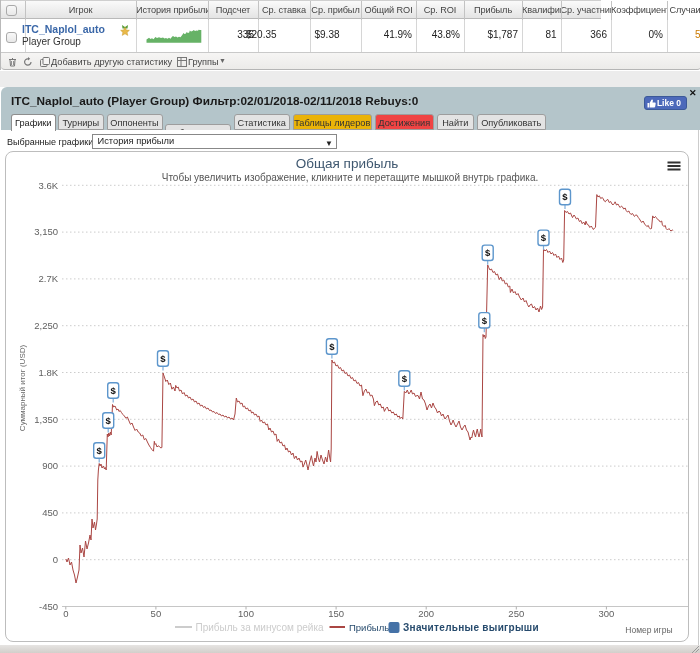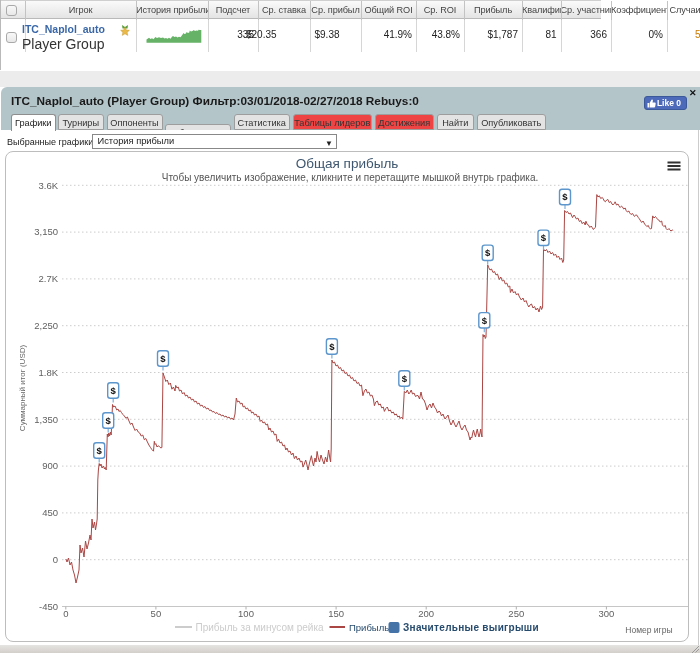--- a/index.html
+++ b/index.html
@@ -52,47 +52,68 @@
       <div style="position:absolute;right:395px;top:9px;width:60px;color:#222">$20.35</div>
       <div style="position:absolute;right:344px;top:9px;width:60px;text-align:center;color:#222">$9.38</div>
       <div style="position:absolute;right:289px;top:9px;width:60px;text-align:right;color:#222">41.9%</div>
       <div style="position:absolute;right:241px;top:9px;width:60px;text-align:right;color:#222">43.8%</div>
       <div style="position:absolute;right:183px;top:9px;width:60px;text-align:right;color:#222">$1,787</div>
       <div style="position:absolute;right:144.5px;top:9px;width:60px;text-align:right;color:#222">81</div>
       <div style="position:absolute;right:94px;top:9px;width:60px;text-align:right;color:#222">366</div>
       <div style="position:absolute;right:38px;top:9px;width:60px;text-align:right;color:#222">0%</div>
     <div class="abs" style="left:5px;top:12px;width:11px;height:11px;border:1px solid #a9a9a9;border-radius:3px;background:linear-gradient(#f8f8f8,#e8e8e8)"></div>
     <div class="abs" style="left:21px;top:3px;font-size:10.5px;font-weight:bold;color:#3a67a8">ITC_Naplol_auto</div>
-    <div class="abs" style="left:21px;top:16.5px;font-size:14px;color:#333">Player Group</div>
+    <div class="abs" style="left:21px;top:16.5px;font-size:10px;color:#333">Player Group</div>
     <svg class="abs" style="left:118px;top:5px" width="12" height="13" viewBox="0 0 12 13">
       <path d="M3 0 L6 2 L9 0 L8.5 3.5 L3.5 3.5 Z" fill="#5a9e3a"></path>
       <path d="M6 2.2 L7.3 5 L10.4 5.3 L8.1 7.4 L8.8 10.4 L6 8.8 L3.2 10.4 L3.9 7.4 L1.6 5.3 L4.7 5 Z" fill="#e9b949" stroke="#c89a30" stroke-width="0.5"></path>
     </svg>
     <svg class="abs" style="left:140px;top:8px" width="65" height="24" viewBox="0 0 65 24">
       <polygon points="5.5,14.7 5.5,11.5 7.0,10.5 8.0,9.7 9.5,11.0 11.0,10.3 12.5,11.3 14.4,8.9 16.0,10.0 18.0,9.3 20.0,10.1 22.0,9.4 23.5,10.5 25.0,9.9 26.5,10.8 28.0,9.8 29.5,10.7 31.0,8.7 32.0,8.1 33.5,9.1 35.0,8.5 36.5,9.5 38.0,8.7 39.5,9.3 41.6,6.5 42.4,4.9 43.5,5.9 45.0,5.5 45.6,4.1 47.0,5.1 48.2,4.5 48.8,2.5 50.0,3.5 51.5,2.9 52.8,2.0 54.0,2.9 55.5,2.4 57.0,2.8 57.6,1.7 59.0,2.1 60.3,1.9 60.3,14.7" fill="#66b266"></polygon>
     </svg>
     <div class="abs" style="left:694px;top:9px;color:#cc7a00;font-size:10px">5</div>
   </div>
+  <div class="abs" style="left:0;top:51.5px;width:700px;height:18px;background:linear-gradient(#f6f5f4,#ecebe9);border-top:1px solid #c9c9c9;border-bottom:1px solid #b5b5b5;border-radius:0 0 4px 4px;font-size:9.2px;color:#444">
+    <svg class="abs" style="left:7px;top:4px" width="9" height="10" viewBox="0 0 9 10">
+        <path d="M1 2.5 h7 M4.5 1 v1 M2 3 l0.5 6 h4 l0.5-6" stroke="#777" stroke-width="1" fill="none"></path>
+        <path d="M3.5 4 v4 M5.5 4 v4" stroke="#777" stroke-width="0.8"></path>
+      </svg>
+    <svg class="abs" style="left:22px;top:4px" width="10" height="10" viewBox="0 0 10 10">
+        <path d="M8 5 A3.2 3.2 0 1 1 5 1.8" stroke="#777" stroke-width="1.2" fill="none"></path>
+        <path d="M5 0 l2.2 1.8 L5 3.6 Z" fill="#777"></path>
+      </svg>
+    <svg class="abs" style="left:39px;top:4px" width="10" height="10" viewBox="0 0 10 10">
+        <rect x="0.5" y="2.5" width="6.5" height="7" rx="1" stroke="#777" fill="none"></rect>
+        <rect x="3" y="0.5" width="6.5" height="7" rx="1" stroke="#777" fill="#f6f5f4"></rect>
+      </svg>
+    <div class="abs" style="left:50px;top:4px">Добавить другую статистику</div>
+    <svg class="abs" style="left:176px;top:4px" width="10" height="10" viewBox="0 0 10 10">
+        <rect x="0.5" y="0.5" width="9" height="9" stroke="#777" fill="none"></rect>
+        <path d="M0.5 3.5 h9 M4 0.5 v9" stroke="#777"></path>
+      </svg>
+    <div class="abs" style="left:187px;top:4px">Группы</div>
+    <div class="abs" style="left:218px;top:4px;color:#666;font-size:7px">▼</div>
+  </div>
 </div>
 
 <div class="abs" style="left:0;top:70.5px;width:700px;height:16px;background:#ececec"></div>
 
 <div class="abs" style="left:1px;top:86.5px;width:699px;height:43.5px;background:#b4c5ca;border-radius:6px 0 0 0"></div>
-<div class="abs" style="left:11px;top:94px;font-size:11.8px;font-weight:bold;color:#1a1a1a">ITC_Naplol_auto (Player Group) Фильтр:03/01/2018-02/27/2018 Rebuys:0</div>
+<div class="abs" style="left:11px;top:94px;font-size:11.8px;font-weight:bold;color:#1a1a1a">ITC_Naplol_auto (Player Group) Фильтр:02/01/2018-02/11/2018 Rebuys:0</div>
 <div class="abs" style="left:644px;top:96px;width:43px;height:14px;background:#4c69ba;border:1px solid #3b5998;border-radius:3px;color:#fff;font-size:8.5px;font-weight:bold;line-height:13px;text-align:right;padding-right:5px">Like 0</div>
 <svg class="abs" style="left:647px;top:99px" width="9" height="9" viewBox="0 0 9 9">
     <path d="M0.5 4 h1.5 v4.5 h-1.5 Z M2.5 4.2 L4.2 1.2 q0.3-0.9 1.1-0.7 q0.8 0.3 0.6 1.3 L5.5 3.4 h2.3 q1 0 0.9 1 l-0.5 3.2 q-0.1 0.9-1.1 0.9 H2.5 Z" fill="#fff"></path>
   </svg>
 <div class="abs" style="left:689px;top:88px;font-size:9px;font-weight:bold;color:#111">✕</div>
 <div style="position:absolute;left:11px;top:114px;width:44.5px;background:#fff;border:1px solid #8e8e8e;border-bottom:none;height:17px;z-index:3;color:#222;border-radius:3px 3px 0 0;text-align:center;line-height:16px;font-size:9.2px;white-space:nowrap;overflow:hidden">Графики</div>
 <div style="position:absolute;left:57.5px;top:114px;width:46.5px;background:#e3e3e3;border:1px solid #9d9d9d;height:16px;z-index:1;color:#333;border-radius:3px 3px 0 0;text-align:center;line-height:16px;font-size:9.2px;white-space:nowrap;overflow:hidden">Турниры</div>
 <div style="position:absolute;left:106.5px;top:114px;width:56px;background:#e3e3e3;border:1px solid #9d9d9d;height:16px;z-index:1;color:#333;border-radius:3px 3px 0 0;text-align:center;line-height:16px;font-size:9.2px;white-space:nowrap;overflow:hidden">Оппоненты</div>
 <div style="position:absolute;left:165px;top:124px;width:66px;background:#e3e3e3;border:1px solid #9d9d9d;height:16px;z-index:1;color:#333;border-radius:3px 3px 0 0;text-align:center;line-height:16px;font-size:9.2px;white-space:nowrap;overflow:hidden">Любимые игры</div>
 <div style="position:absolute;left:233.5px;top:114px;width:56.5px;background:#e3e3e3;border:1px solid #9d9d9d;height:16px;z-index:1;color:#333;border-radius:3px 3px 0 0;text-align:center;line-height:16px;font-size:9.2px;white-space:nowrap;overflow:hidden">Статистика</div>
-<div style="position:absolute;left:292.5px;top:114px;width:79.5px;background:#ef4444;border:1px solid #9d9d9d;height:16px;z-index:1;color:#333;border-radius:3px 3px 0 0;text-align:center;line-height:16px;font-size:9.2px;white-space:nowrap;overflow:hidden">Таблицы лидеров</div>
+<div style="position:absolute;left:292.5px;top:114px;width:79.5px;background:#eab308;border:1px solid #9d9d9d;height:16px;z-index:1;color:#333;border-radius:3px 3px 0 0;text-align:center;line-height:16px;font-size:9.2px;white-space:nowrap;overflow:hidden">Таблицы лидеров</div>
 <div style="position:absolute;left:374.5px;top:114px;width:59.5px;background:#ef4444;border:1px solid #9d9d9d;height:16px;z-index:1;color:#333;border-radius:3px 3px 0 0;text-align:center;line-height:16px;font-size:9.2px;white-space:nowrap;overflow:hidden">Достижения</div>
 <div style="position:absolute;left:436.5px;top:114px;width:37.5px;background:#e3e3e3;border:1px solid #9d9d9d;height:16px;z-index:1;color:#333;border-radius:3px 3px 0 0;text-align:center;line-height:16px;font-size:9.2px;white-space:nowrap;overflow:hidden">Найти</div>
 <div style="position:absolute;left:476.5px;top:114px;width:69.5px;background:#e3e3e3;border:1px solid #9d9d9d;height:16px;z-index:1;color:#333;border-radius:3px 3px 0 0;text-align:center;line-height:16px;font-size:9.2px;white-space:nowrap;overflow:hidden">Опубликовать</div>
 
 <div class="abs" style="left:0;top:130px;width:700px;height:515px;background:#fff;z-index:2"></div>
 <div class="abs" style="left:7px;top:136.5px;font-size:9px;color:#222;z-index:4">Выбранные графики:</div>
 <div class="abs" style="left:92px;top:134px;width:245px;height:15px;border:1px solid #888;background:#fff;z-index:4;font-size:9.3px;color:#222;line-height:13px;padding-left:4.5px">История прибыли
   <div class="abs" style="right:3px;top:2px;font-size:8px;color:#222">▼</div>
 </div>
 

